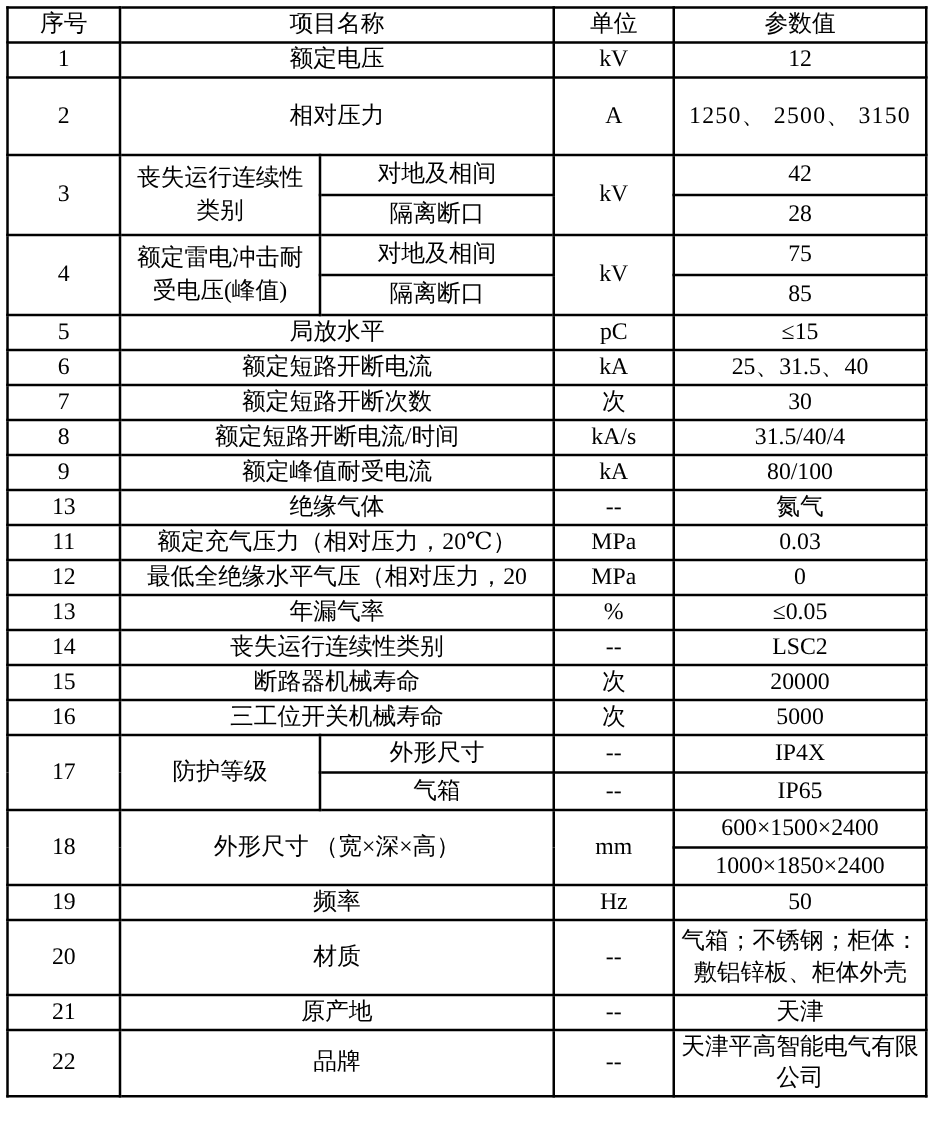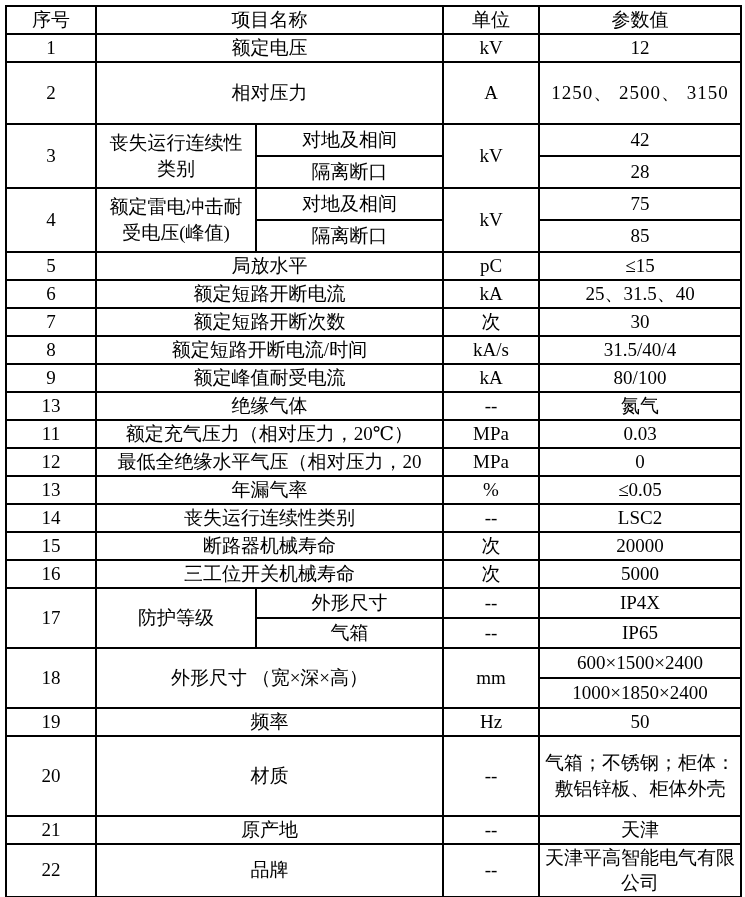--- a/index.html
+++ b/index.html
@@ -5,21 +5,21 @@
   html,body{margin:0;padding:0;background:#fff;}
   body{width:745px;height:897px;overflow:hidden;
        font-family:"Liberation Serif","DejaVu Serif",serif;color:#000;}
   table.spec{border-collapse:collapse;table-layout:fixed;width:735px;
              margin:5px 0 0 5px;}
   td{border:2px solid #000;text-align:center;vertical-align:middle;
      font-size:19px;line-height:1.35;padding:0 5px;overflow:hidden;}
   td.nowrap{white-space:nowrap;}
   td.clip{white-space:nowrap;overflow:hidden;}
   tr.h26{height:26px}  tr.h28{height:28px}  tr.h30{height:30px}
-  tr.h32{height:32px}  tr.h62{height:62px}  tr.h84{height:80px}
+  tr.h32{height:32px}  tr.h62{height:62px}  tr.h84{height:60px}
   tr.h52{height:52px}
   td.wide-val{letter-spacing:1px;}
 </style>
 </head>
 <body>
 
 <table class="spec">
   <colgroup>
     <col style="width:90px">
       <col style="width:160px">

